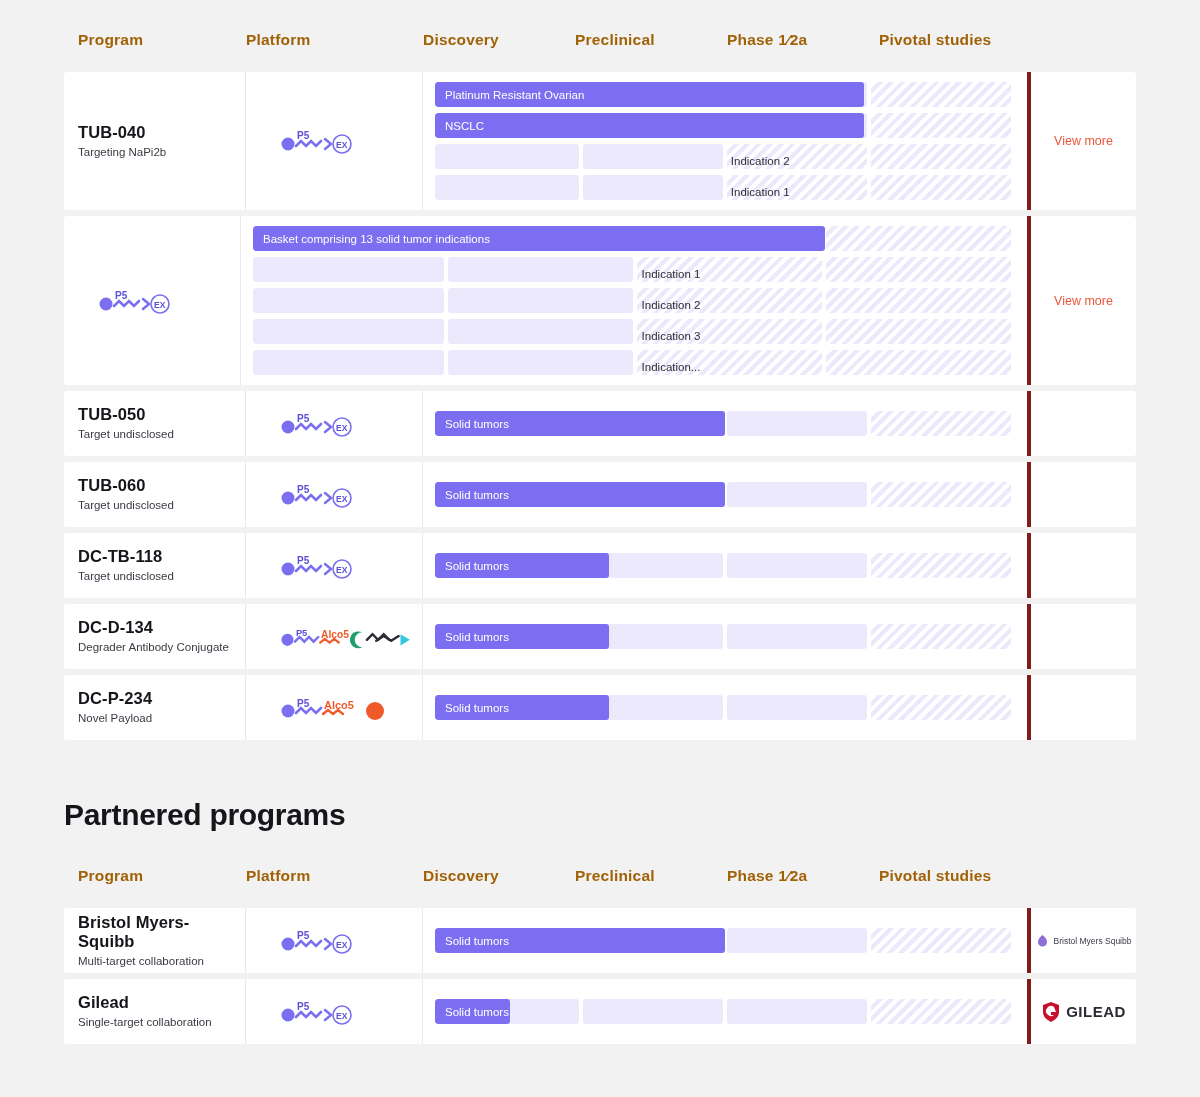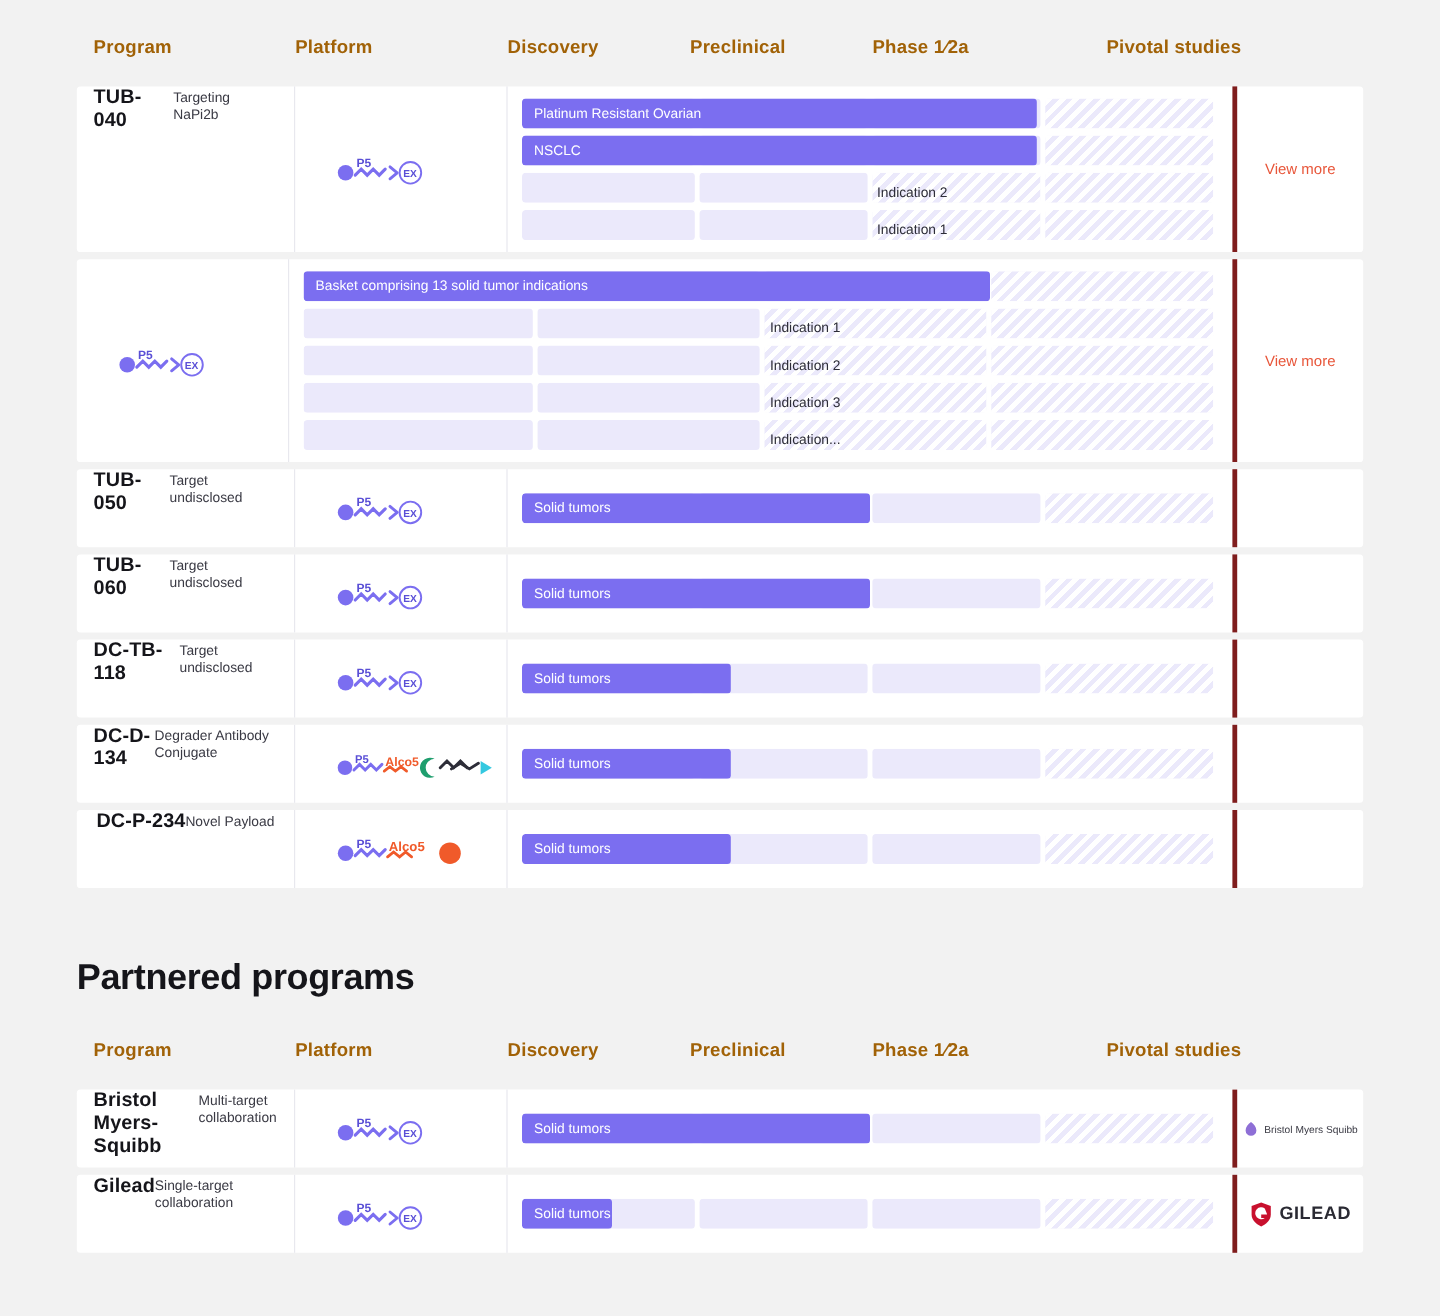--- a/index.html
+++ b/index.html
@@ -33,38 +33,38 @@
     font-weight: bold;
     font-size: 15.5px;
     letter-spacing: 0.2px;
     color: #a16207;
   }
   .ch-program   { width: 182px; padding-left: 14px; box-sizing: border-box; }
   .ch-platform  { width: 177px; }
   .ch-discovery { width: 152px; }
   .ch-preclin   { width: 152px; }
   .ch-phase1    { width: 152px; }
-  .ch-pivotal   { width: 160px; margin-left: 43px; }
+  .ch-pivotal   { width: 160px; }
 
   .rows { display: flex; flex-direction: column; gap: 6px; }
 
   .row {
     display: flex;
     background: #fff;
     border-radius: 3px;
     align-items: stretch;
     min-height: 65px;
   }
   .cell-program {
     width: 182px;
     box-sizing: border-box;
     padding: 0 14px;
     border-right: 1px solid #e8e8ee;
     display: flex;
-    flex-direction: row;
+    flex-direction: column;
     justify-content: center;
   }
   .prog-name {
     font-weight: bold;
     font-size: 16.5px;
     letter-spacing: 0.1px;
     line-height: 1.15;
   }
   .prog-sub {
     font-size: 11.5px;

